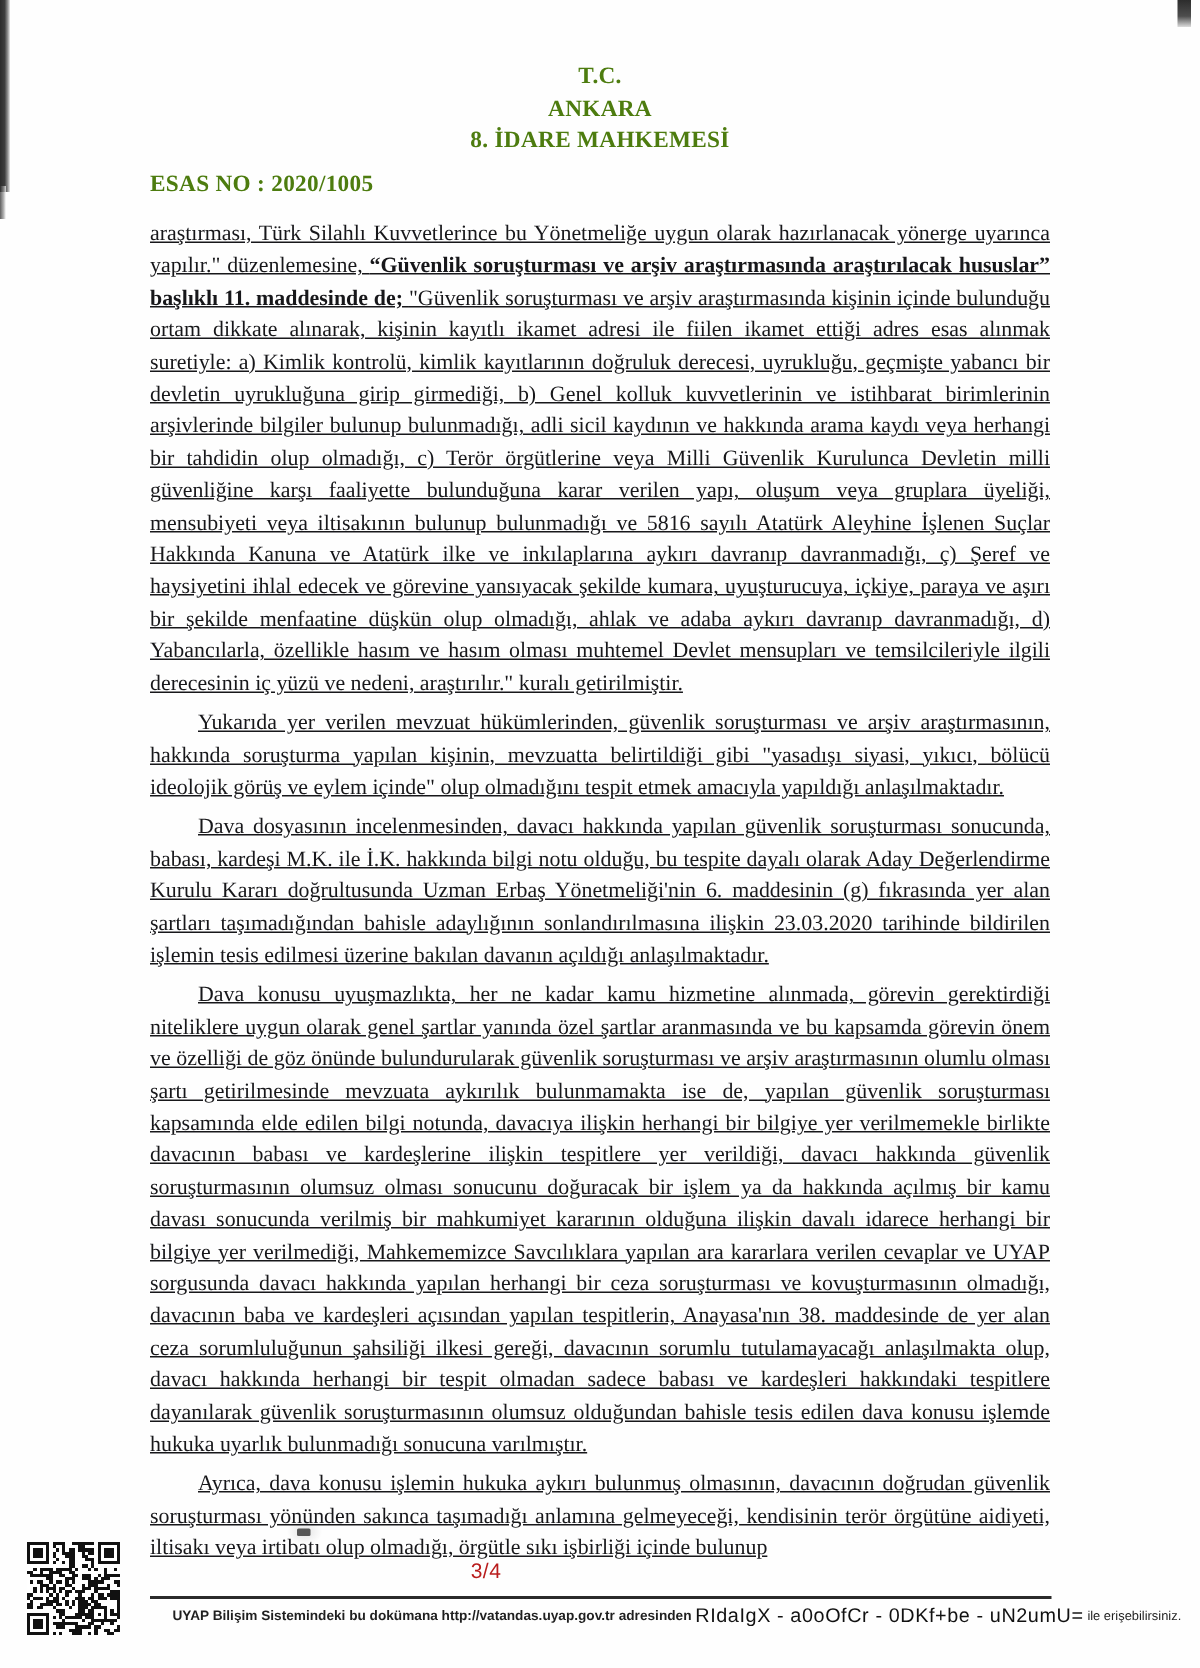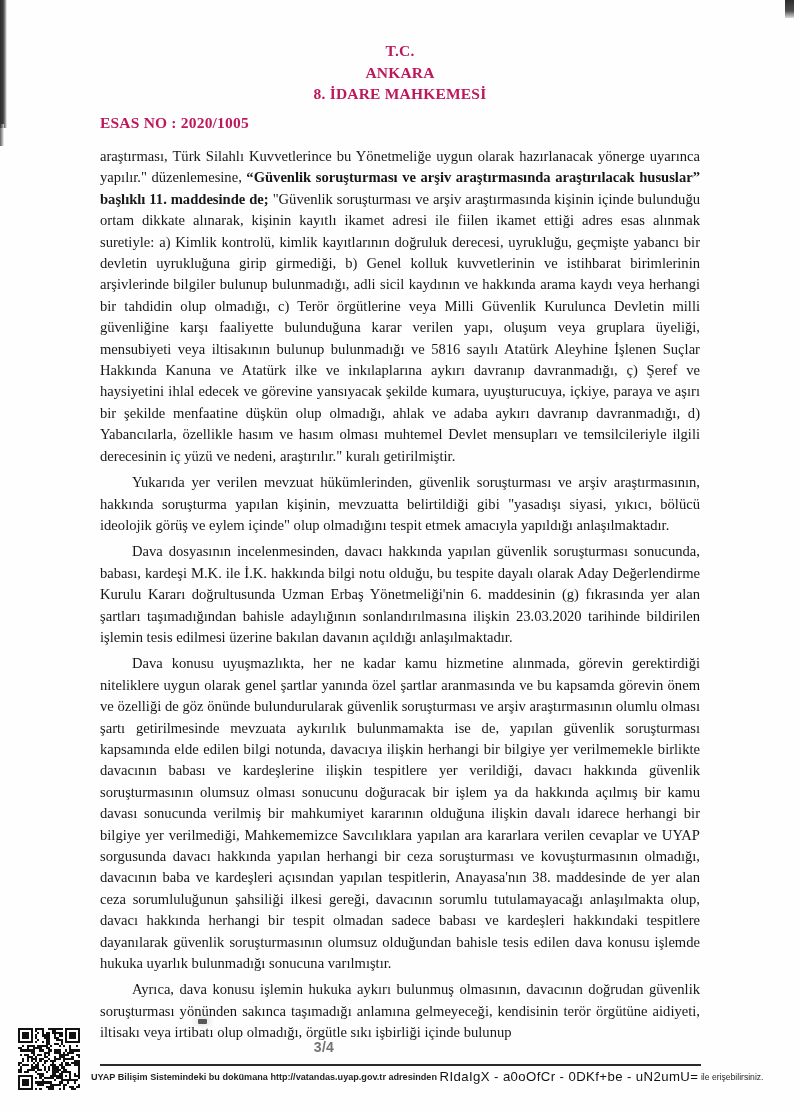--- a/index.html
+++ b/index.html
@@ -68,21 +68,21 @@
 
   
   .doc-header {
     position: absolute;
     left: 100px;
     top: 40px;
     width: 600px;
     font-weight: bold;
     font-size: 15.5px;
     line-height: 21.5px;
-    color: #be185d;
+    color: #4d7c0f;
     letter-spacing: 0.2px;
   }
   .hdr-tc { text-align: center; padding-left: 0px; }
   .hdr-line-center { text-align: center; }
   .hdr-court { text-align: center; padding-left: 0px; }
   .hdr-esas { text-align: left; margin-top: 7px; font-size: 15.5px; }
   .hdr-esas .val { font-weight: bold; }
 
   
   .doc-body {
@@ -93,49 +93,50 @@
     font-size: 14.6px;
     line-height: 21.4px;
     color: #17171a;
     text-align: justify;
     text-justify: inter-word;
   }
   .para {
     margin: 0 0 0 0;
     text-indent: 32px;
     text-align: justify;
+    text-decoration: underline;
   }
   .para.noindent { text-indent: 0; }
   .para + .para { margin-top: 5px; }
   .para b { font-weight: bold; }
 
   
   .page-number {
     position: absolute;
     left: 0;
     top: 1039px;
     width: 648px;
     text-align: center;
     font-family: "Liberation Sans", sans-serif;
-    font-weight: bold;
+    font-weight: normal;
     font-size: 14px;
-    color: #737373;
+    color: #b91c1c;
     letter-spacing: 0.3px;
   }
   .footer-rule {
     position: absolute;
     left: 100px;
     top: 1064px;
     width: 601px;
     height: 1.6px;
     background: #2a2a2a;
   }
   .footer-note {
     position: absolute;
-    left: 91px;
+    left: 115px;
     top: 1070px;
     width: 605px;
     font-family: "Liberation Sans", sans-serif;
     font-size: 9.1px;
     color: #1f1f1f;
     white-space: nowrap;
     line-height: 13px;
   }
   .footer-note .strong { font-weight: bold; }
   .footer-note .code {

